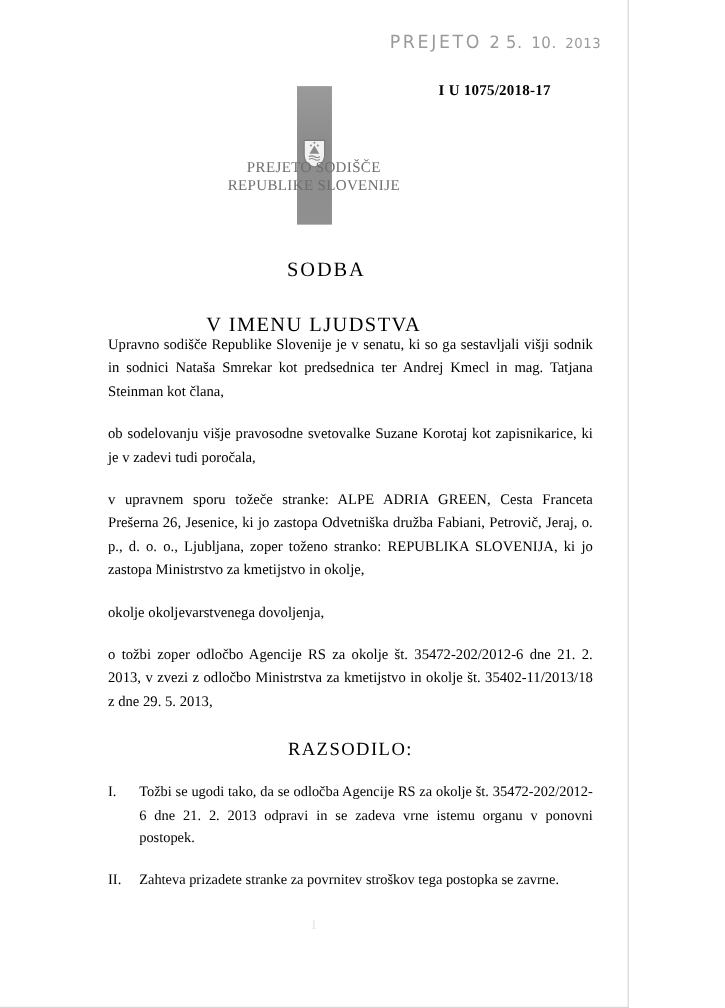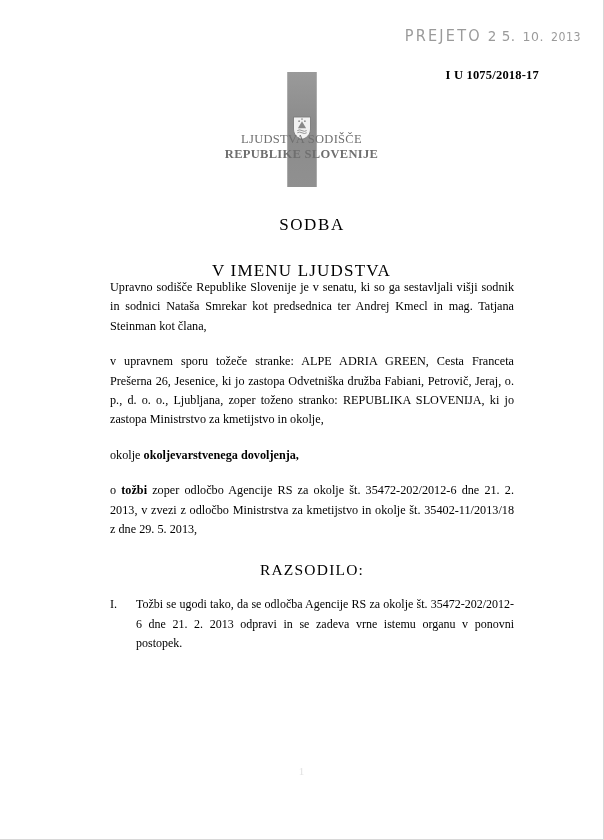--- a/index.html
+++ b/index.html
@@ -6,21 +6,21 @@
     margin: 0;
     padding: 0;
     background: #ffffff;
   }
   body {
     font-family: "Liberation Serif", "DejaVu Serif", serif;
     -webkit-font-smoothing: antialiased;
   }
   .page {
     position: relative;
-    width: 604px;
+    width: 524px;
     height: 840px;
     background: #ffffff;
     box-sizing: border-box;
     overflow: hidden;
     border-right: 1px solid #d8d8d8;
     border-bottom: 1px solid #d8d8d8;
   }
 
   
   .stamp {
@@ -90,21 +90,21 @@
     right: 0;
     top: 60px;
     text-align: center;
     color: #6f6f6f;
     font-family: "Liberation Serif", "DejaVu Serif", serif;
     font-size: 12.5px;
     line-height: 15px;
     letter-spacing: 0.3px;
     white-space: nowrap;
   }
-  .emblem-title .line2 { display: block; font-weight: bold; }
+  .emblem-title .line2 { display: block; }
 
   
   .title-block {
     position: absolute;
     top: 215px;
     left: 0;
     right: 0;
     text-align: center;
   }
   .doc-title {
@@ -118,31 +118,31 @@
     font-size: 17px;
     letter-spacing: 1.2px;
     margin: 26px 0 15px 0;
     font-weight: normal;
   }
 
   
   .body {
     position: absolute;
     top: 278px;
-    left: 110px;
+    left: 90px;
     width: 404px;
   }
   .para {
     font-size: 12.2px;
     line-height: 19.4px;
     text-align: justify;
     margin: 0 0 16px 0;
     letter-spacing: 0.01px;
   }
-  b, .bold { font-weight: bold; }
+  b, .bold { font-weight: normal; }
 
   
   .ruling-heading {
     margin: 22px 0 16px 0;
     text-align: center;
     font-size: 15.5px;
     font-weight: normal;
     letter-spacing: 1.2px;
   }
   .ruling-list {
@@ -206,54 +206,59 @@
       <svg class="emblem-shield" viewBox="0 0 19 24">
         <path d="M1 1 H18 V13 C18 19 13.5 22.6 9.5 23.2 C5.5 22.6 1 19 1 13 Z" fill="#f2f2f2" stroke="#7a7a7a" stroke-width="0.9"></path>
         <path d="M9.5 5.2 L13.6 12.2 H5.4 Z" fill="#8a8a8a"></path>
         <path d="M4.8 14.6 q2.4 -1.4 4.7 0 q2.4 1.4 4.7 0" stroke="#8a8a8a" stroke-width="0.9" fill="none"></path>
         <path d="M4.8 16.8 q2.4 -1.4 4.7 0 q2.4 1.4 4.7 0" stroke="#8a8a8a" stroke-width="0.9" fill="none"></path>
         <circle cx="9.5" cy="3" r="0.85" fill="#8a8a8a"></circle>
         <circle cx="6.6" cy="5.2" r="0.85" fill="#8a8a8a"></circle>
         <circle cx="12.4" cy="5.2" r="0.85" fill="#8a8a8a"></circle>
       </svg>
       <div class="emblem-title">
-        <span>LJUDSTVA SODIŠČE</span>
+        <span>PREJETO SODIŠČE</span>
         <span class="line2">REPUBLIKE SLOVENIJE</span>
       </div>
     </div>
   </div>
 
   <div class="title-block">
     <h1 class="doc-title">SODBA</h1>
     <h2 class="doc-subtitle">V IMENU LJUDSTVA</h2>
   </div>
 
   <div class="body">
 
     <p class="para">Upravno sodišče Republike Slovenije je v senatu, ki so ga sestavljali višji sodnik in sodnici Nataša Smrekar kot predsednica ter Andrej Kmecl in mag. Tatjana Steinman kot člana,</p>
 
+    <p class="para">ob sodelovanju višje pravosodne svetovalke Suzane Korotaj kot zapisnikarice, ki je v zadevi tudi poročala,</p>
 
     <p class="para">v upravnem sporu tožeče stranke: ALPE ADRIA GREEN, Cesta Franceta Prešerna 26, Jesenice, ki jo zastopa Odvetniška družba Fabiani, Petrovič, Jeraj, o. p., d. o. o., Ljubljana, zoper toženo stranko: REPUBLIKA SLOVENIJA, ki jo zastopa Ministrstvo za kmetijstvo in okolje,</p>
 
     <p class="para">
       <span>okolje </span><b>okoljevarstvenega dovoljenja,</b>
     </p>
 
     <p class="para">
       <span>o </span><b>tožbi</b><span> zoper odločbo Agencije RS za okolje št. 35472-202/2012-6 dne 21. 2. 2013, v zvezi z odločbo Ministrstva za kmetijstvo in okolje št. 35402-11/2013/18 z dne 29. 5. 2013,</span>
     </p>
 
 
     <h3 class="ruling-heading">RAZSODILO:</h3>
 
     <ul class="ruling-list">
       <li class="ruling-item">
         <span class="ruling-num">I.</span>
         <span class="ruling-text">Tožbi se ugodi tako, da se odločba Agencije RS za okolje št. 35472-202/2012-6 dne 21. 2. 2013 odpravi in se zadeva vrne istemu organu v ponovni postopek.</span>
       </li>
+      <li class="ruling-item">
+        <span class="ruling-num">II.</span>
+        <span class="ruling-text">Zahteva prizadete stranke za povrnitev stroškov tega postopka se zavrne.</span>
+      </li>
     </ul>
 
   </div>
 
   <div class="footer">
     <span class="footer-ghost">&nbsp;&nbsp;&nbsp;&nbsp;&nbsp;&nbsp;&nbsp;&nbsp;&nbsp;&nbsp;&nbsp;</span><span class="footer-pageno">1</span><span class="footer-ghost">&nbsp;&nbsp;&nbsp;&nbsp;&nbsp;&nbsp;&nbsp;&nbsp;&nbsp;&nbsp;&nbsp;</span>
   </div>
 
 </div>
 

